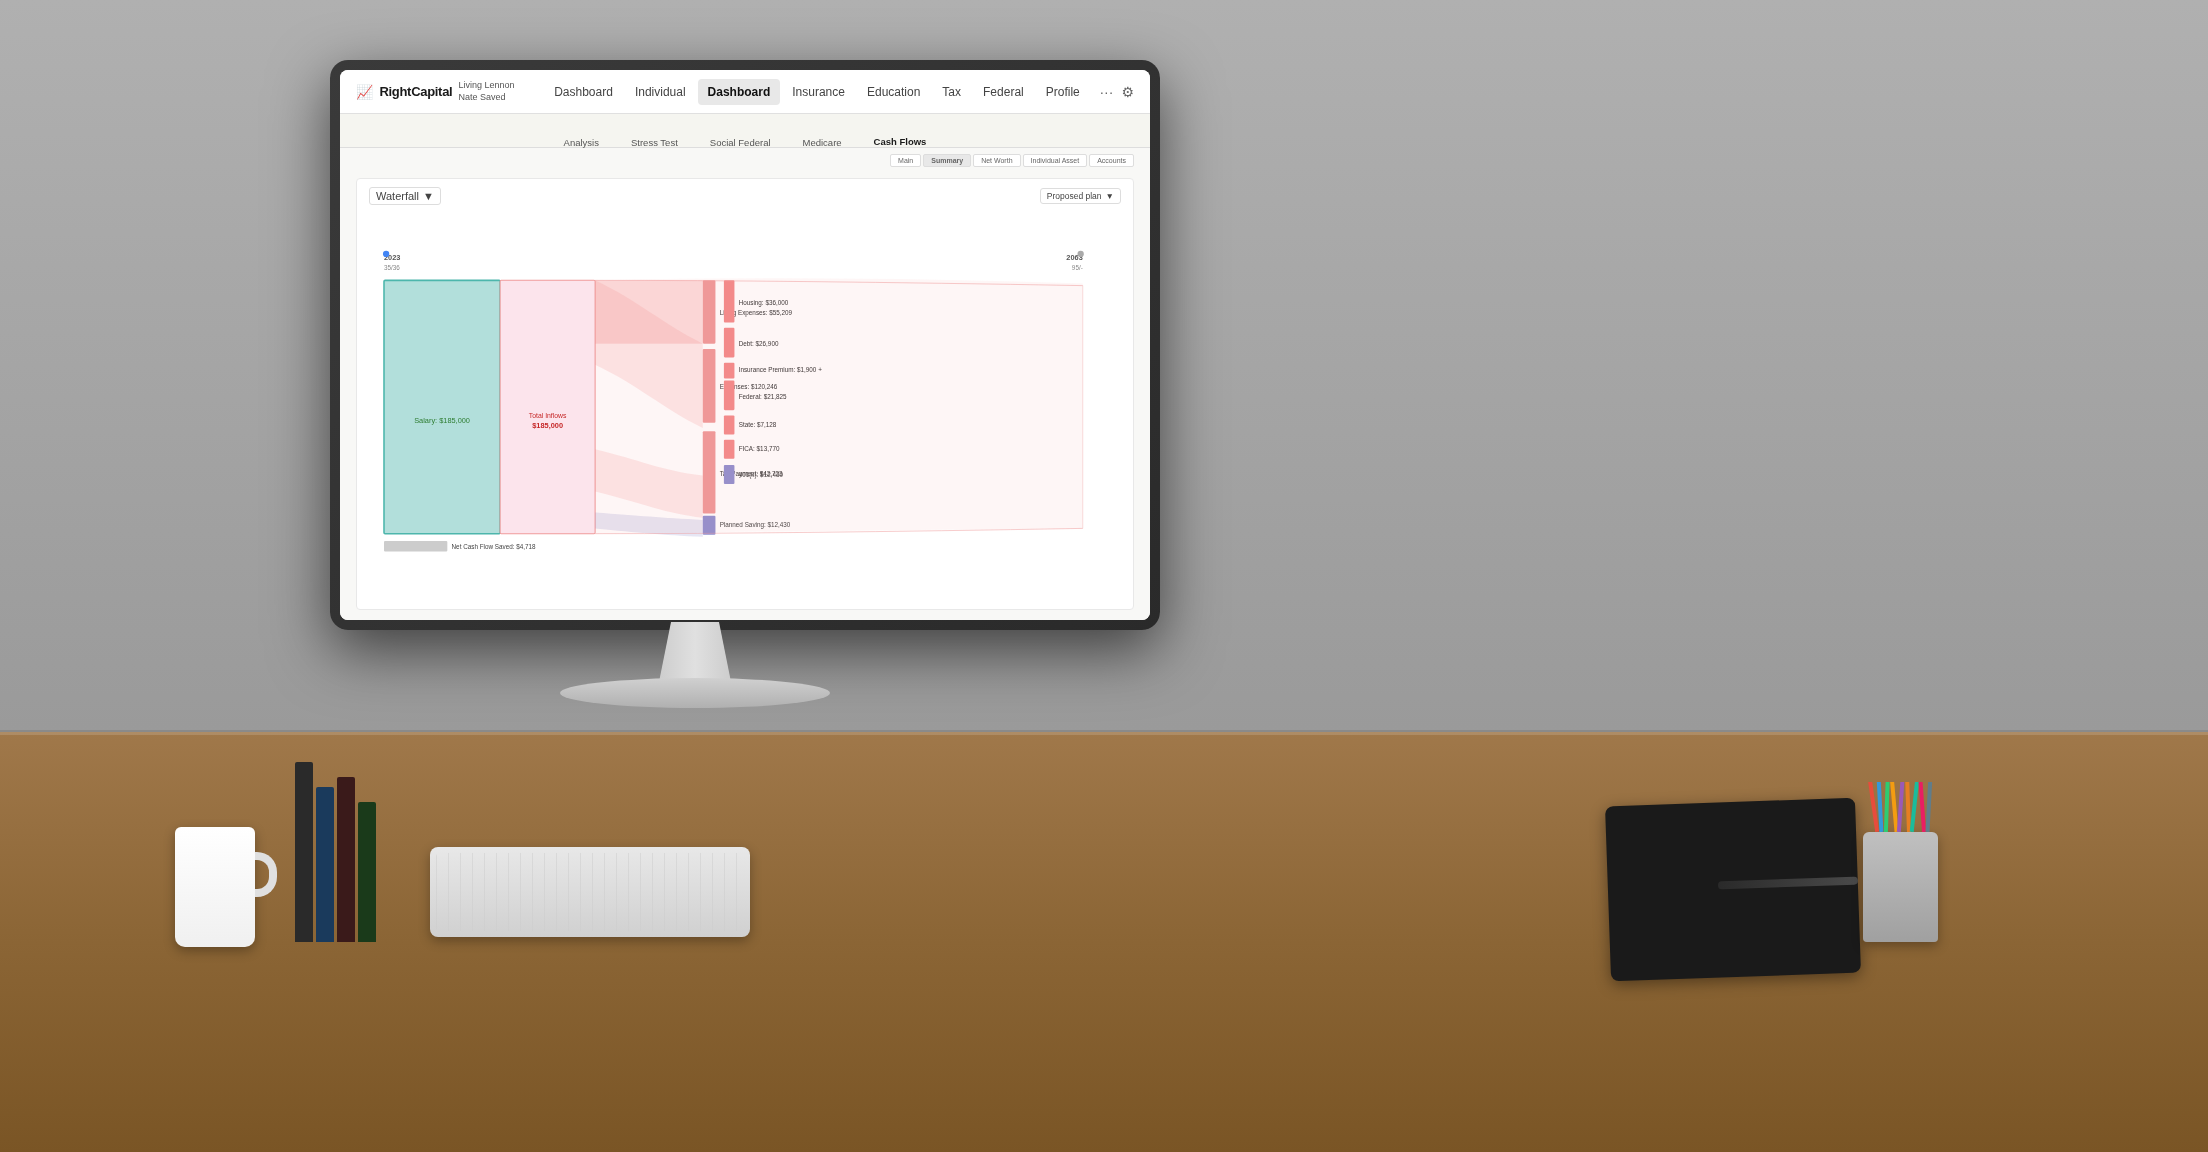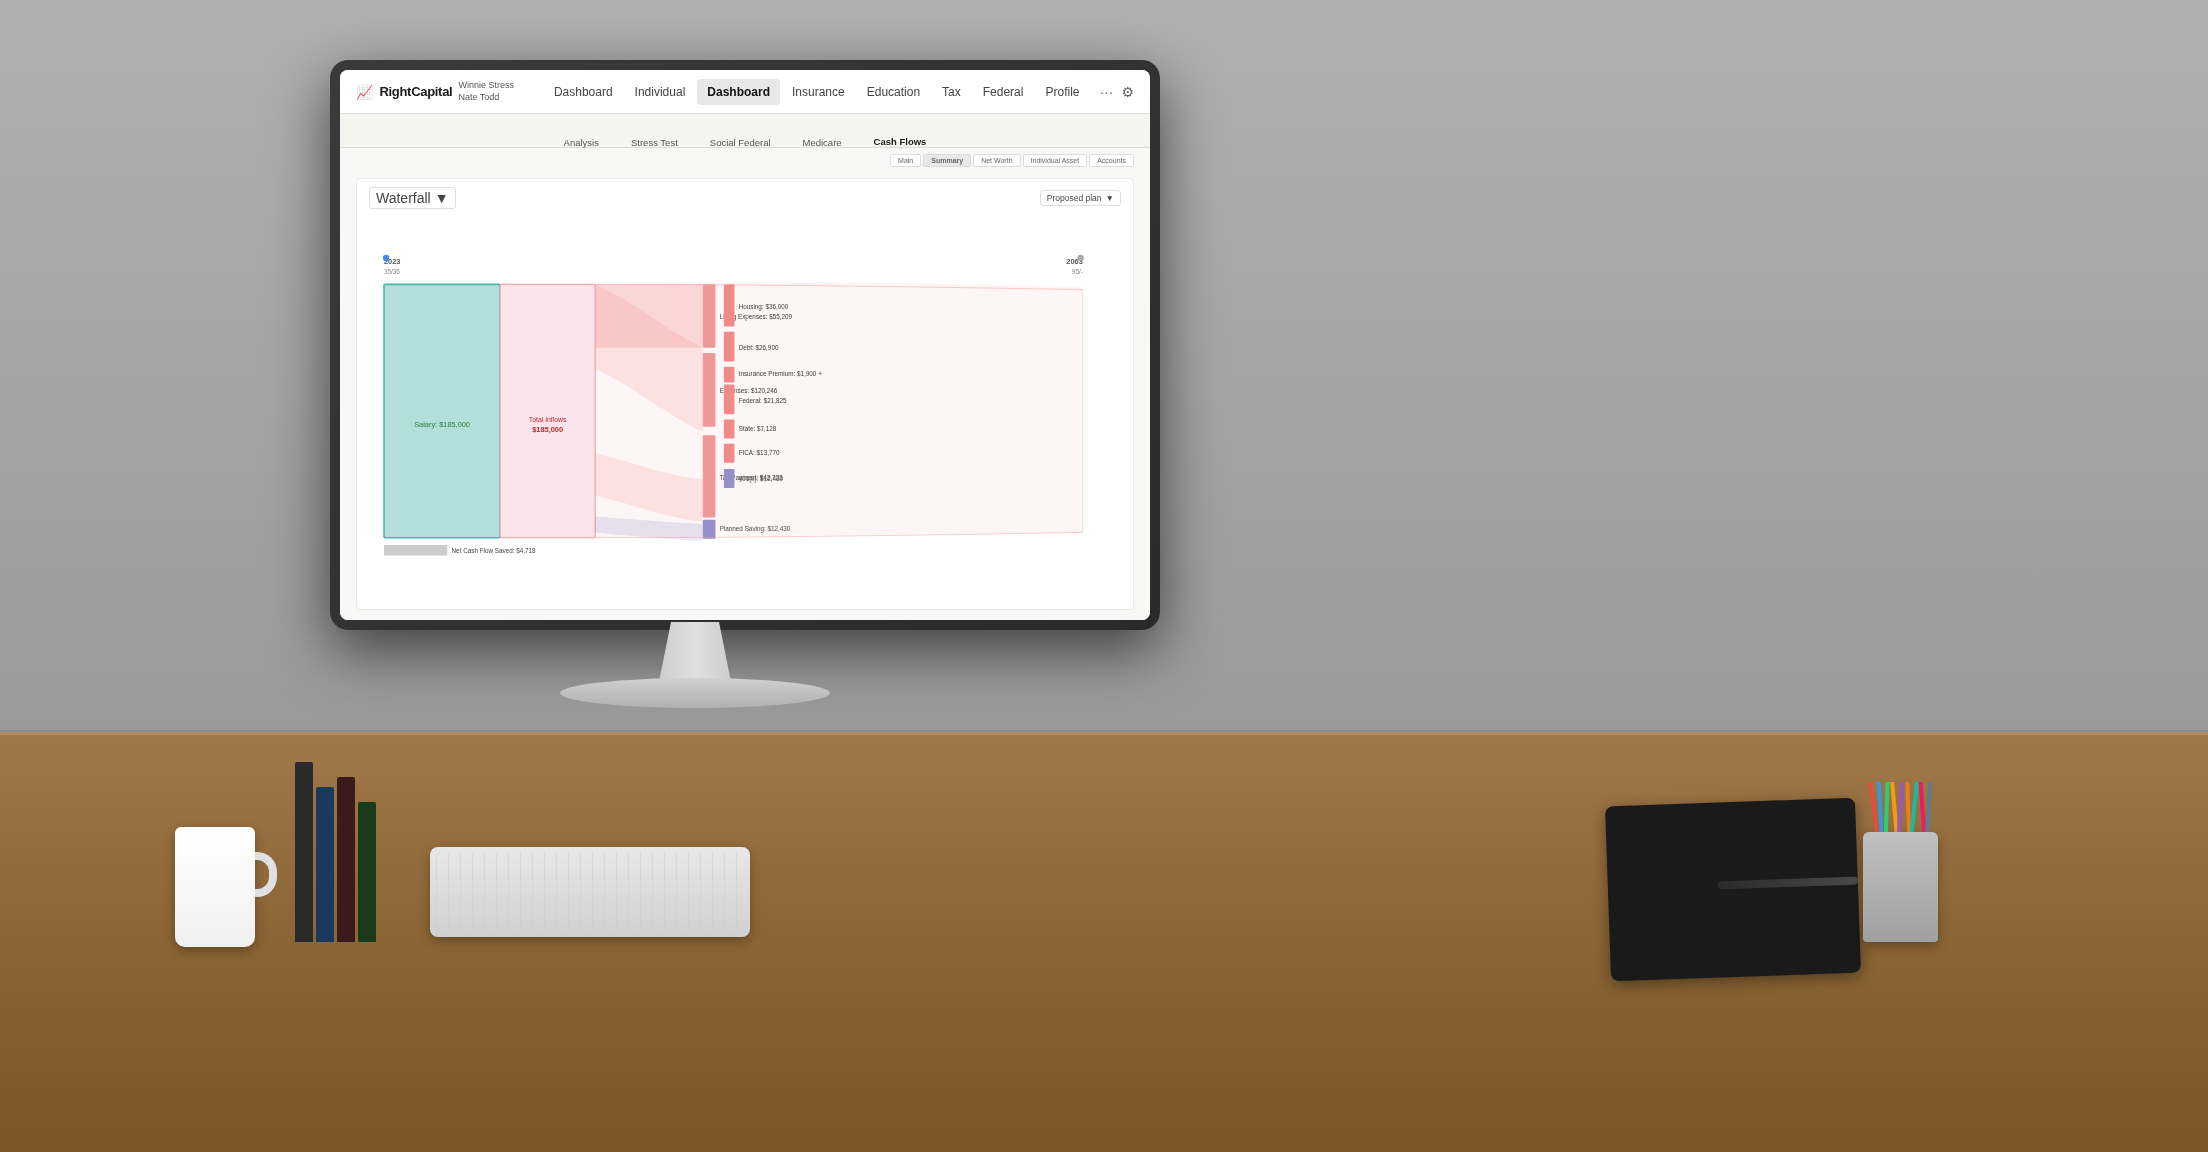--- a/index.html
+++ b/index.html
@@ -308,21 +308,21 @@
     .chart-header {
       display: flex;
       justify-content: space-between;
       align-items: center;
       padding: 8px 12px;
     }
     .chart-dropdown {
       display: flex;
       align-items: center;
       gap: 4px;
-      font-size: 14px;
+      font-size: 11px;
       color: #444;
       cursor: pointer;
       border: 1px solid #ddd;
       padding: 2px 6px;
       border-radius: 3px;
     }
     .chart-dropdown-right {
       display: flex;
       align-items: center;
       gap: 4px;
@@ -385,22 +385,22 @@
 </div>
 
 <div class="monitor-outer">
   <div class="monitor-screen">
 
     <div class="app-header">
       <div class="logo-area">
         <span class="logo-icon">📈</span>
         <span class="logo-text">RightCapital</span>
         <div class="user-name">
-          <div>Winnie Stress</div>
-          <div>Nate Todd</div>
+          <div>Living Lennon</div>
+          <div>Nate Saved</div>
         </div>
       </div>
 
       <nav class="main-nav">
         <div class="nav-item">Dashboard</div>
         <div class="nav-item">Individual</div>
         <div class="nav-item active">Dashboard</div>
         <div class="nav-item">Insurance</div>
         <div class="nav-item">Education</div>
         <div class="nav-item">Tax</div>

